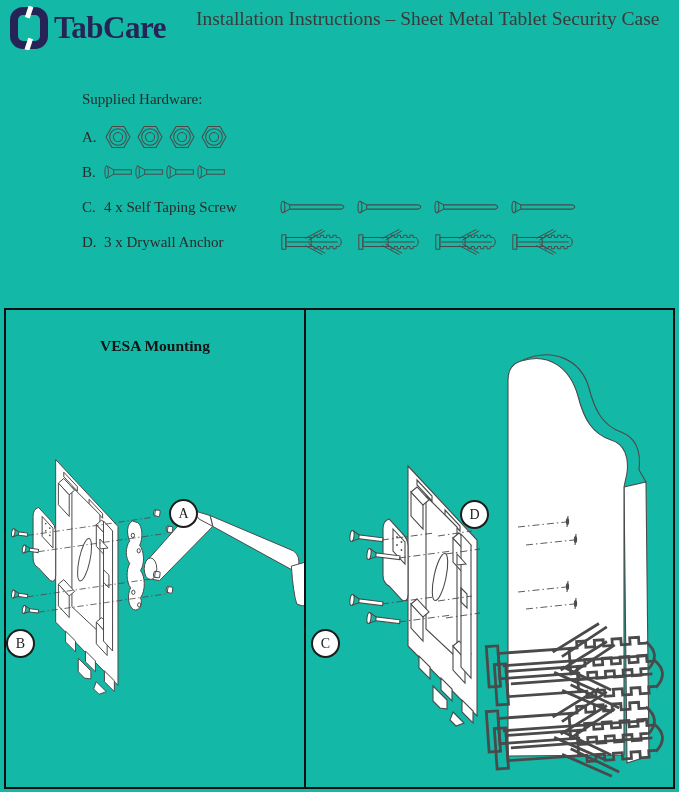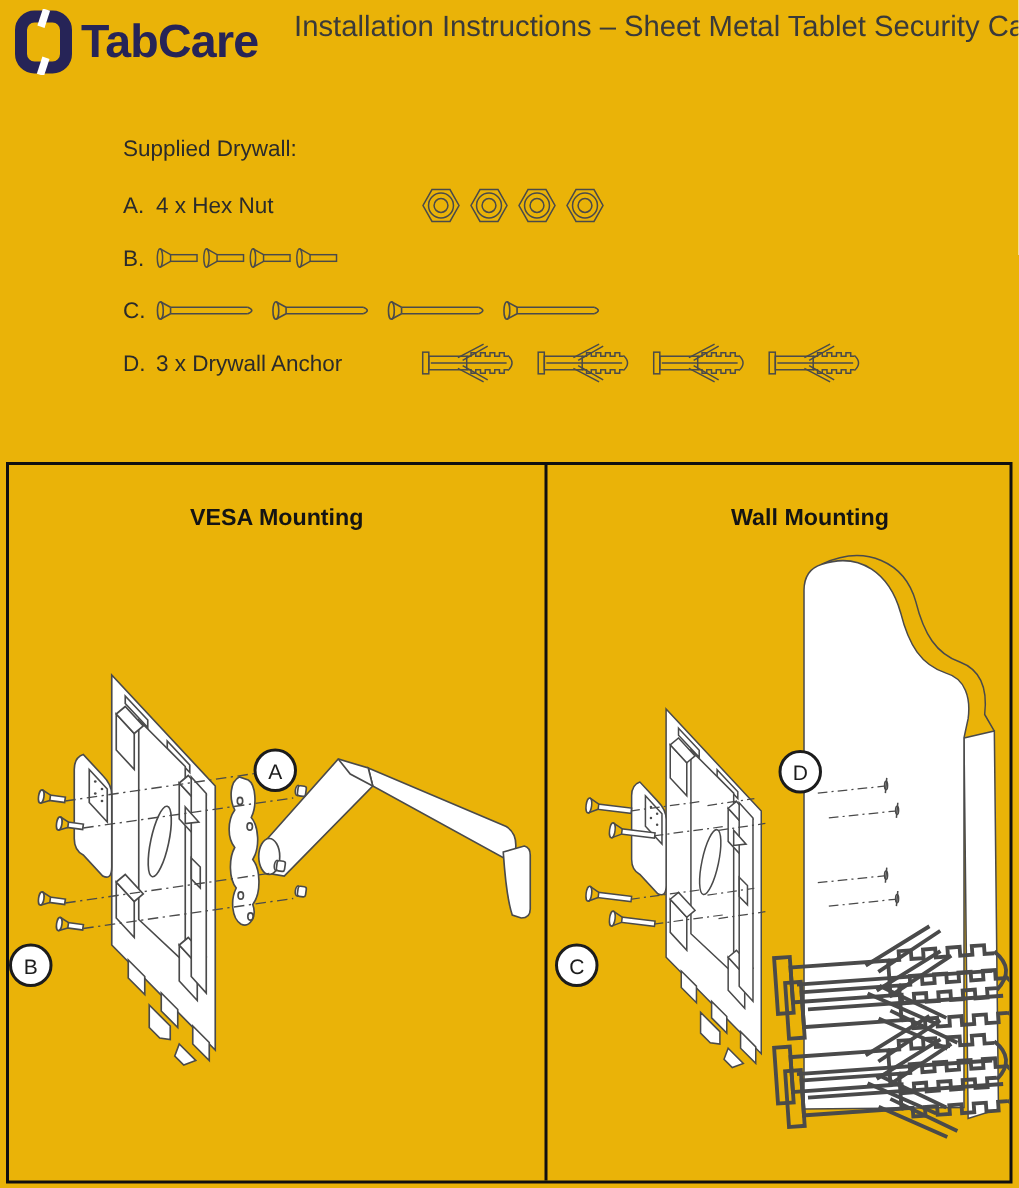--- a/index.html
+++ b/index.html
@@ -1,19 +1,19 @@
 <!DOCTYPE html>
 <html><head>
 <meta charset="utf-8">
 <style>
   * { margin:0; padding:0; box-sizing:border-box; }
   html,body { background:#ffffff; }
   .page {
-    position:relative; width:679px; height:792px; background:#eab308;
-    font-family:Liberation Sans, sans-serif; color:#2b2b2b; overflow:hidden;
+    position:relative; width:679px; height:792px; background:#14b8a6;
+    font-family:Liberation Serif, serif; color:#2b2b2b; overflow:hidden;
   }
   
   .logo { position:absolute; left:8px; top:6px; display:flex; align-items:center; }
   .logo-word { font-size:31px; font-weight:bold; color:#262457; letter-spacing:-0.5px; margin-left:4px; }
   .header-text { position:absolute; left:196px; top:8px; width:478px; }
   .doc-title { font-size:19.5px; color:#3a3a3a; line-height:1.1; white-space:nowrap; }
   .doc-subtitle { font-size:14px; color:#3a3a3a; margin-top:4px; white-space:nowrap; }
   
   .hw-heading { position:absolute; left:82px; top:91px; font-size:15px; }
   .hw-row { position:absolute; left:82px; height:30px; display:flex; align-items:center; }
@@ -22,21 +22,21 @@
   .hw-icons { display:flex; align-items:center; }
   .hw-icons.nuts  { gap:6px; margin-left:1px; }
   .hw-icons.phil  { gap:1px; }
   .hw-icons.tap   { gap:9px; }
   .hw-icons.anch  { gap:3px; }
   .row-a { top:122px; } .row-b { top:157px; } .row-c { top:192px; } .row-d { top:227px; }
   
   .panels { position:absolute; left:4px; top:308px; width:671px; height:481px;
             border:2px solid #101010; display:flex; }
   .panel { position:relative; height:100%; }
-  .panel.vesa { width:359px; border-right:2px solid #101010; }
+  .panel.vesa { width:300px; border-right:2px solid #101010; }
   .panel.wall { flex:1; }
   .panel-title { position:absolute; top:27px; left:0; right:0; text-align:center;
                  font-size:15.5px; font-weight:bold; color:#141414; }
   .panel.wall .panel-title { padding-left:42px; }
   .diagram { position:absolute; inset:0; width:100%; height:100%; }
   .callout { position:absolute; width:29px; height:29px; border:2px solid #1c1c1c;
              border-radius:50%; background:#fff; display:flex; align-items:center;
              justify-content:center; font-size:14px; color:#1c1c1c; }
   svg { display:block; }
   .ln  { stroke:#4a4a4a; stroke-width:1.1; fill:none; }
@@ -85,25 +85,24 @@
       <rect x="6" y="5" width="30" height="34" rx="9" fill="none" stroke="#262457" stroke-width="8"></rect>
       <rect x="19" y="0" width="5" height="12" fill="#ffffff" transform="rotate(18 21 5)"></rect>
       <rect x="18" y="32" width="5" height="12" fill="#ffffff" transform="rotate(18 20 39)"></rect>
     </svg>
     <span class="logo-word">TabCare</span>
   </div>
   <div class="header-text">
     <div class="doc-title">Installation Instructions – Sheet Metal Tablet Security Case</div>
   </div>
 
-  <div class="hw-heading">Supplied Drywall:</div>
+  <div class="hw-heading">Supplied Hardware:</div>
 
   <div class="hw-row row-a">
     <span class="letter">A.</span>
-    <span class="lbl">4 x Hex Nut</span>
     <span class="hw-icons nuts">
       <svg width="26" height="24" viewBox="0 0 28 26">
           <use href="#sym-hex-nut"></use>
         </svg>
       <svg width="26" height="24" viewBox="0 0 28 26">
           <use href="#sym-hex-nut"></use>
         </svg>
       <svg width="26" height="24" viewBox="0 0 28 26">
           <use href="#sym-hex-nut"></use>
         </svg>
@@ -126,20 +125,21 @@
           <use href="#sym-phillips"></use>
         </svg>
       <svg width="30" height="18" viewBox="0 0 34 18">
           <use href="#sym-phillips"></use>
         </svg>
     </span>
   </div>
 
   <div class="hw-row row-c">
     <span class="letter">C.</span>
+    <span class="lbl">4 x Self Taping Screw</span>
     <span class="hw-icons tap">
       <svg width="68" height="16" viewBox="0 0 70 16">
           <use href="#sym-selftap"></use>
         </svg>
       <svg width="68" height="16" viewBox="0 0 70 16">
           <use href="#sym-selftap"></use>
         </svg>
       <svg width="68" height="16" viewBox="0 0 70 16">
           <use href="#sym-selftap"></use>
         </svg>
@@ -362,19 +362,18 @@
             <ellipse class="lnf" cx="0" cy="0" rx="2" ry="5.5"></ellipse>
             <path class="ln" d="M0,-5.5 L7,-1.9 M0,5.5 L7,1.9"></path>
             <rect class="lnf" x="7" y="-1.9" width="24" height="3.8"></rect>
           </g>
         <g transform="translate(47,308) rotate(7)">
             <ellipse class="lnf" cx="0" cy="0" rx="2" ry="5.5"></ellipse>
             <path class="ln" d="M0,-5.5 L7,-1.9 M0,5.5 L7,1.9"></path>
             <rect class="lnf" x="7" y="-1.9" width="24" height="3.8"></rect>
           </g>
       </svg>
-      <div class="panel-title">Wall Mounting</div>
       <div class="callout" style="left:154px; top:190px;">D</div>
       <div class="callout" style="left:5px; top:319px;">C</div>
     </div>
 
   </div>
 </div>
 
 </body></html>

